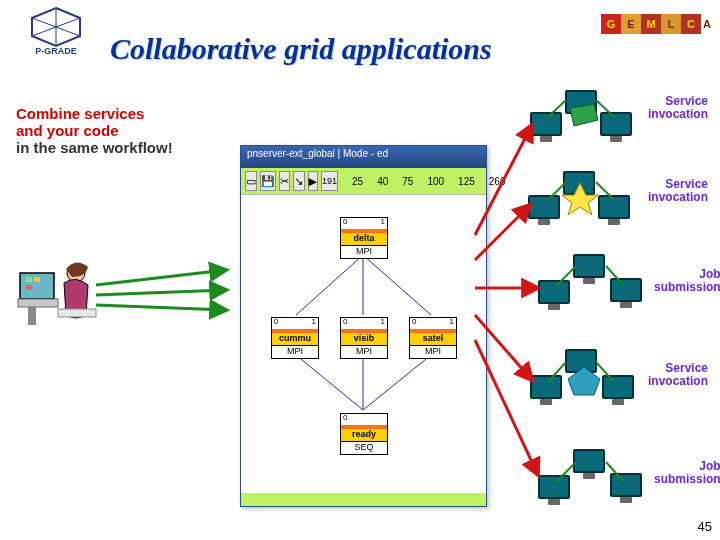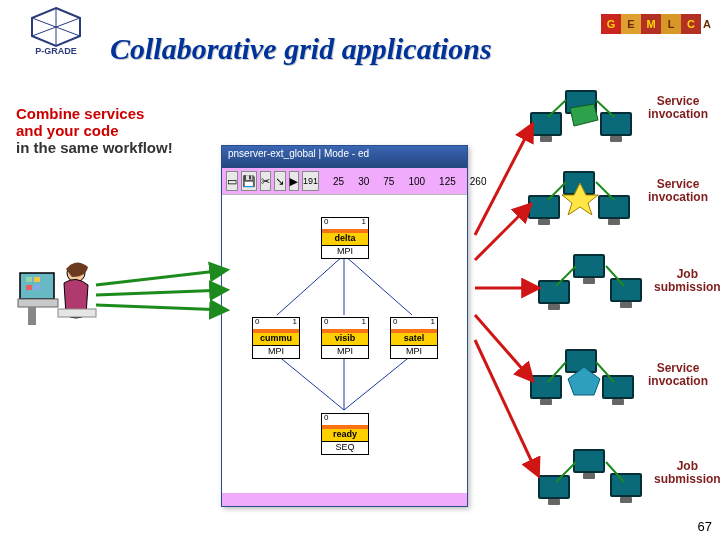--- a/index.html
+++ b/index.html
@@ -1,29 +1,29 @@
 <!DOCTYPE html>
 <html><head>
 <meta charset="utf-8">
 <style>
 body{margin:0;font-family:Verdana,Arial,sans-serif;background:#fff;width:720px;height:540px;position:relative;overflow:hidden}
 .title{font-family:"Times New Roman",serif;font-style:italic;font-weight:bold;font-size:30px;color:#003399;text-shadow:1px 1px 0 #ccc;position:absolute;top:12px;left:110px}
 .logo{position:absolute;top:4px;left:10px}
 .puzzle{position:absolute;top:6px;right:6px}
 .subtitle{position:absolute;top:105px;left:16px;font-size:15px;font-weight:bold;color:#333}
 .subtitle .hl{color:#cc0000}
-.rlabel{position:absolute;font-size:12px;font-weight:bold;color:#7f1d1d;text-align:center;line-height:1.1}
+.rlabel{position:absolute;font-size:12px;font-weight:bold;color:#6d28d9;text-align:right;line-height:1.1}
 .pagenum{position:absolute;bottom:6px;right:8px;font-size:13px;color:#000}
 .person{position:absolute;top:255px;left:16px;width:80px;height:90px}
 .cluster{position:absolute;width:105px;height:65px}
 .computer{position:absolute;width:36px;height:30px}
 .screen{width:28px;height:20px;background:#0a6a7a;border:2px solid #052e36;border-radius:2px;position:relative}
 .screen::after{content:"";position:absolute;left:8px;right:0;top:22px;height:6px;width:12px;background:#666;border-radius:1px}
 
-.wf{position:absolute;left:221px;top:145px;width:245px;height:360px;border:1px solid #2a4d8c;background:#f0abfc;box-shadow:2px 2px 5px rgba(0,0,0,0.25)}
+.wf{position:absolute;left:240px;top:145px;width:245px;height:360px;border:1px solid #2a4d8c;background:#bef264;box-shadow:2px 2px 5px rgba(0,0,0,0.25)}
 .wf .titlebar{height:18px;background:linear-gradient(#3a66b3,#24467f);padding:2px 6px;font-size:10px;color:#fff;font-family:Arial}
 .wf .menubar{height:16px;border-bottom:1px solid #b8b8b8;font-size:10px;padding:0 4px;color:#333}
 .wf .menubar span{margin-right:9px}
 .wf .toolbar{height:26px;border-bottom:1px solid #b8b8b8;display:flex;align-items:center;gap:3px;padding:0 4px}
 .wf .tbtn{width:18px;height:18px;border:1px solid #8a8a8a;background:#e8e8e8;font-size:11px;display:flex;align-items:center;justify-content:center}
 .wf .tnum{font-size:10px;color:#000;margin-left:11px}
 .wf .canvas{position:relative;height:298px;background:#fff}
 .node{position:absolute;width:46px;border:1px solid #000;font-size:9px;text-align:center;line-height:1.1;background:#fff}
 .node .hdr{display:flex;justify-content:space-between;padding:0 2px;height:11px;font-size:8px}
 .node .lbl{background:#ffd000;padding:1px 0;border-top:4px solid #f97316;border-bottom:1px solid #000;font-weight:bold}
@@ -86,21 +86,21 @@
 <div class="wf">
   <div class="titlebar"><span>pnserver-ext_global | Mode - ed</span></div>
   <div class="toolbar">
     <div class="tbtn">▭</div>
     <div class="tbtn">💾</div>
     <div class="tbtn">✂</div>
     <div class="tbtn">↘</div>
     <div class="tbtn">▶</div>
     <div class="tbtn" style="width:28px;font-size:9px">191</div>
     <span class="tnum">25</span>
-    <span class="tnum">30</span>
+    <span class="tnum">40</span>
     <span class="tnum">75</span>
     <span class="tnum">100</span>
     <span class="tnum">125</span>
     <span class="tnum">260</span>
   </div>
   <div class="canvas">
     <svg class="overlay" width="245" height="298">
       <g stroke="#1e3aa0" stroke-width="1" fill="none">
       <line x1="122" y1="60" x2="55" y2="120"></line>
           <line x1="122" y1="60" x2="122" y2="120"></line>
@@ -251,13 +251,13 @@
       <line x1="596" y1="182" x2="614" y2="200"></line>
 <line x1="556" y1="286" x2="576" y2="266"></line>
       <line x1="606" y1="266" x2="624" y2="286"></line>
 <line x1="548" y1="382" x2="566" y2="362"></line>
       <line x1="596" y1="362" x2="614" y2="382"></line>
 <line x1="556" y1="482" x2="576" y2="462"></line>
       <line x1="606" y1="462" x2="624" y2="482"></line>
 </g>
 </svg>
 
-<div class="pagenum">67</div>
+<div class="pagenum">45</div>
 
 </body></html>

